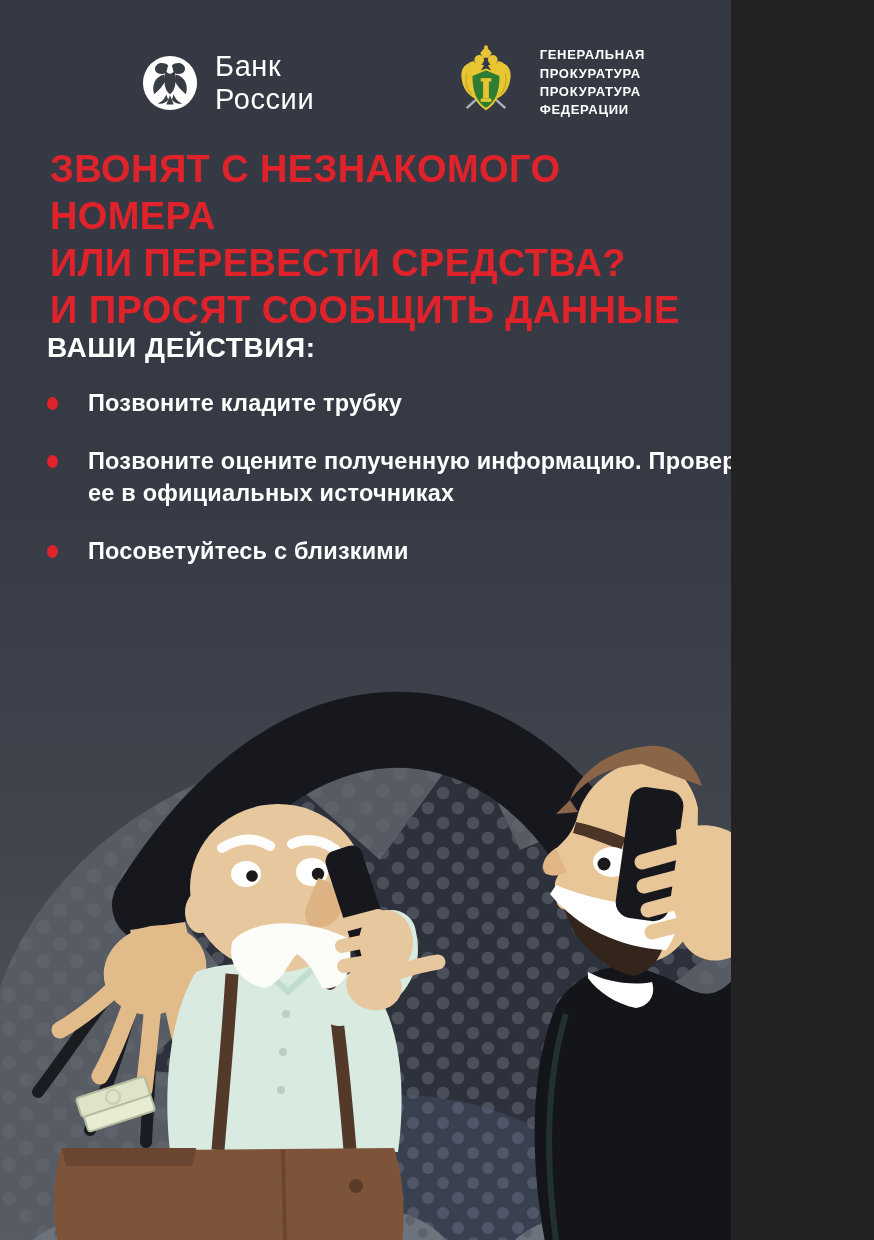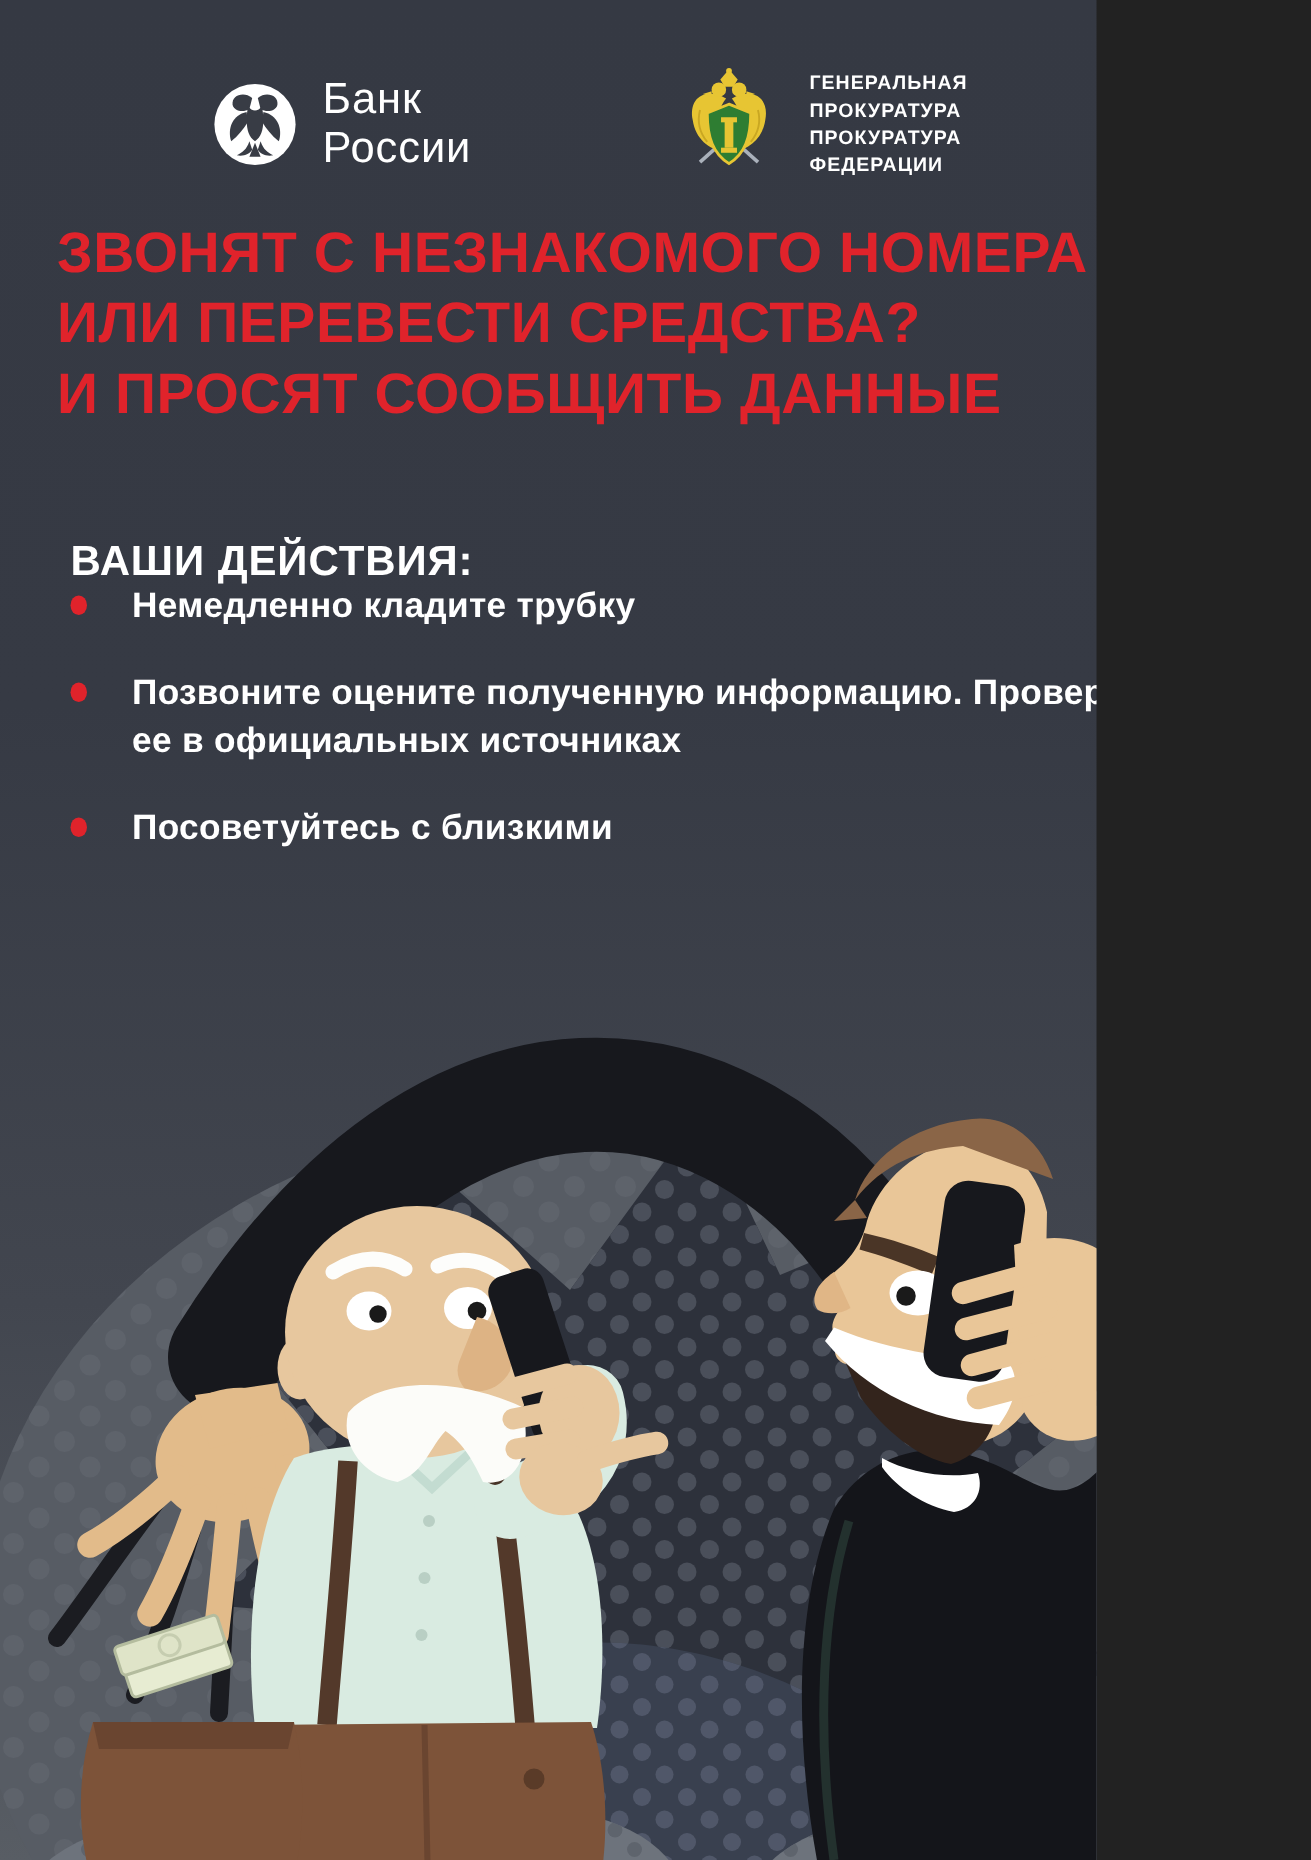--- a/index.html
+++ b/index.html
@@ -11,24 +11,24 @@
   
   .header { position:absolute; top:44px; left:142px; display:flex; align-items:center; }
   .bank-group { display:flex; align-items:center; }
   .bank-circle { width:56px; height:56px; flex:none; }
   .bank-label { margin-left:17px; color:#fff; font-size:29px; font-weight:400; letter-spacing:.6px; }
   .prosecutor-group { display:flex; align-items:center; margin-left:84px; }
   .prosecutor-emblem { width:58px; height:78px; flex:none; }
   .prosecutor-label { margin-left:25px; color:#fff; font-size:13px; font-weight:700;
     letter-spacing:.7px; line-height:1.42; }
   
-  .headline { position:absolute; left:38px; top:146px; font-size:38px; font-weight:700;
+  .headline { position:absolute; left:50px; top:146px; font-size:38px; font-weight:700;
     letter-spacing:.4px; line-height:1.24; }
   
-  .actions-title { position:absolute; left:47px; top:358px; color:#fff;
+  .actions-title { position:absolute; left:47px; top:332px; color:#fff;
     font-size:28px; font-weight:700; letter-spacing:.6px; }
   .action-list { position:absolute; left:47px; top:388px; width:748px;
     list-style:none; margin:0; padding:0; }
   .action-item { display:flex; align-items:flex-start; margin-bottom:27px;
     color:#fff; font-size:23.5px; font-weight:700; line-height:1.33; letter-spacing:.2px; }
   .bullet-dot { flex:none; width:11px; height:13px; border-radius:50%; margin:9px 30px 0 0; }
   
   .illustration { position:absolute; left:0; bottom:0; width:874px; height:560px; }
 </style>
 </head>
@@ -92,21 +92,21 @@
     <div>ЗВОНЯТ С НЕЗНАКОМОГО НОМЕРА</div>
     <div>ИЛИ ПЕРЕВЕСТИ СРЕДСТВА?</div>
     <div>И ПРОСЯТ СООБЩИТЬ ДАННЫЕ</div>
   </div>
 
   <div class="actions-title">ВАШИ ДЕЙСТВИЯ:</div>
 
   <ul class="action-list">
     <li class="action-item">
       <span class="bullet-dot" style="background:#e0232b"></span>
-      <span>Немедленно кладите трубку</span>
+      <span>Позвоните кладите трубку</span>
     </li>
     <li class="action-item">
       <span class="bullet-dot" style="background:#e0232b"></span>
       <span>Позвоните оцените полученную информацию. Проверьте ее в официальных источниках</span>
     </li>
     <li class="action-item">
       <span class="bullet-dot" style="background:#e0232b"></span>
       <span>Посоветуйтесь с близкими</span>
     </li>
   </ul>

